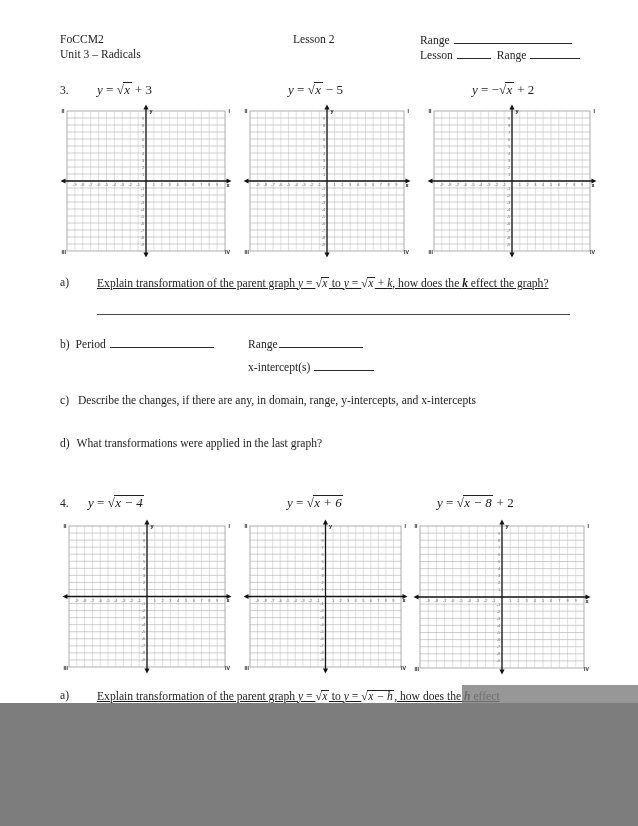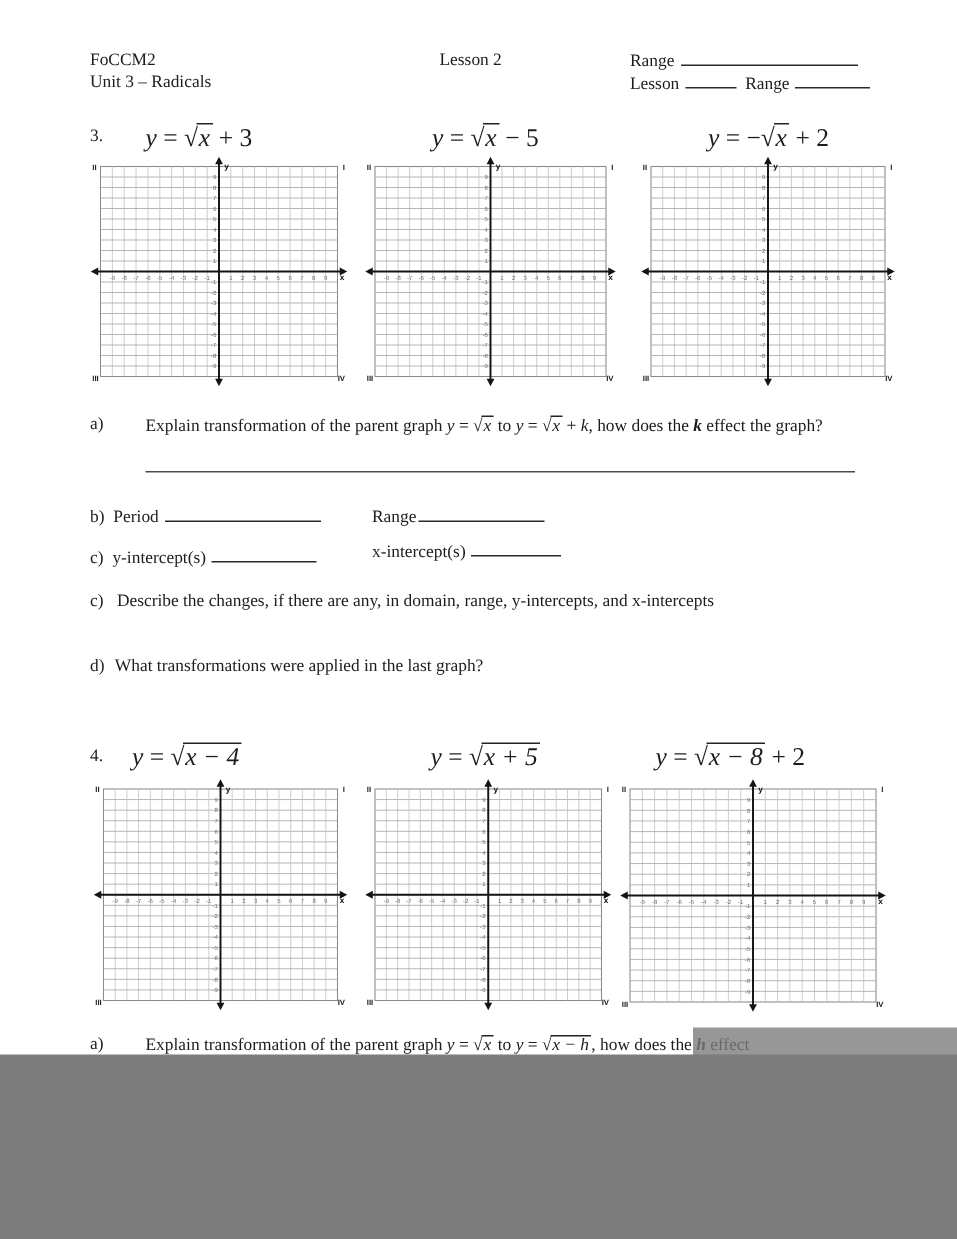--- a/index.html
+++ b/index.html
@@ -2,22 +2,22 @@
 <html><head>
 <meta charset="utf-8">
 <style>
   html,body{margin:0;padding:0;background:#ffffff;}
   .page{
     position:relative;width:638px;height:826px;background:#ffffff;
     font-family:"Liberation Serif",serif;font-size:11.6px;color:#1c1c1c;
     overflow:hidden;
   }
   .abs{position:absolute;white-space:nowrap;}
-  .wrap{white-space:normal;line-height:15.5px;}
-  .eq{font-size:17px;}
+  .wrap{white-space:normal;line-height:15.5px;text-decoration:underline;}
+  .eq{font-size:13px;}
   .mi{font-style:italic;}
   .bi{font-style:italic;font-weight:700;}
   .sqrt{white-space:nowrap;}
   .sq-sign{display:inline-block;}
   .sq-rad{display:inline-block;font-style:italic;border-top:1px solid #222;
           line-height:1.08;padding:0 1.5px;margin-left:-1px;}
   .blank{display:inline-block;height:10px;border-bottom:1px solid #2a2a2a;
          vertical-align:baseline;margin-left:4px;}
   .answer-line{height:1px;border-bottom:1px solid #4a4a4a;}
   svg{position:absolute;display:block;}
@@ -318,41 +318,37 @@
   <div class="abs answer-line" style="left:97px;top:313px;width:473px"></div>
 
   <div class="abs" style="left:60px;top:337px">
     <span>b)</span>
     <span style="margin-left:3px">Period</span><span class="blank" style="width:104px"></span>
   </div>
   <div class="abs" style="left:248px;top:337px">
     <span>Range</span><span class="blank" style="width:84px;margin-left:1px"></span>
   </div>
 
-  <div class="abs" style="left:60px;top:364px">
-    <span>c)</span>
-    <span style="margin-left:3px">y-intercept(s)</span><span class="blank" style="width:70px"></span>
-  </div>
   <div class="abs" style="left:248px;top:360px">
     <span>x-intercept(s)</span><span class="blank" style="width:60px"></span>
   </div>
 
   <div class="abs" style="left:60px;top:394px">
     <span>c)</span>
     <span style="margin-left:6px">Describe the changes, if there are any, in domain, range, y-intercepts, and x-intercepts</span>
   </div>
 
   <div class="abs" style="left:60px;top:437px">
     <span>d)</span>
     <span style="margin-left:4px">What transformations were applied in the last graph?</span>
   </div>
 
   <div class="abs" style="left:60px;top:497px">4.</div>
   <div class="abs eq" style="left:88px;top:495px"><span class="mi">y</span><span class="m"> = </span><span class="sqrt"><span class="sq-sign">√</span><span class="sq-rad">x − 4</span></span></div>
-  <div class="abs eq" style="left:287px;top:495px"><span class="mi">y</span><span class="m"> = </span><span class="sqrt"><span class="sq-sign">√</span><span class="sq-rad">x + 5</span></span></div>
+  <div class="abs eq" style="left:287px;top:495px"><span class="mi">y</span><span class="m"> = </span><span class="sqrt"><span class="sq-sign">√</span><span class="sq-rad">x + 6</span></span></div>
   <div class="abs eq" style="left:437px;top:495px"><span class="mi">y</span><span class="m"> = </span><span class="sqrt"><span class="sq-sign">√</span><span class="sq-rad">x − 8</span></span><span class="m"> + 2</span></div>
 
   <svg style="left: 62px; top: 519px; width: 170px; height: 155px;" viewBox="0 0 170 155">
       <rect x="7" y="7" width="156" height="141" fill="#ffffff" stroke="#8a8a8a" stroke-width="0.7"></rect>
       <line x1="14.8" y1="7" x2="14.8" y2="148" stroke="#c4c4c4" stroke-width="0.55"></line>
       <line x1="7" y1="14.05" x2="163" y2="14.05" stroke="#a6a6a6" stroke-width="0.55"></line>
       <line x1="22.6" y1="7" x2="22.6" y2="148" stroke="#c4c4c4" stroke-width="0.55"></line>
       <line x1="7" y1="21.1" x2="163" y2="21.1" stroke="#a6a6a6" stroke-width="0.55"></line>
       <line x1="30.4" y1="7" x2="30.4" y2="148" stroke="#c4c4c4" stroke-width="0.55"></line>
       <line x1="7" y1="28.15" x2="163" y2="28.15" stroke="#a6a6a6" stroke-width="0.55"></line>

